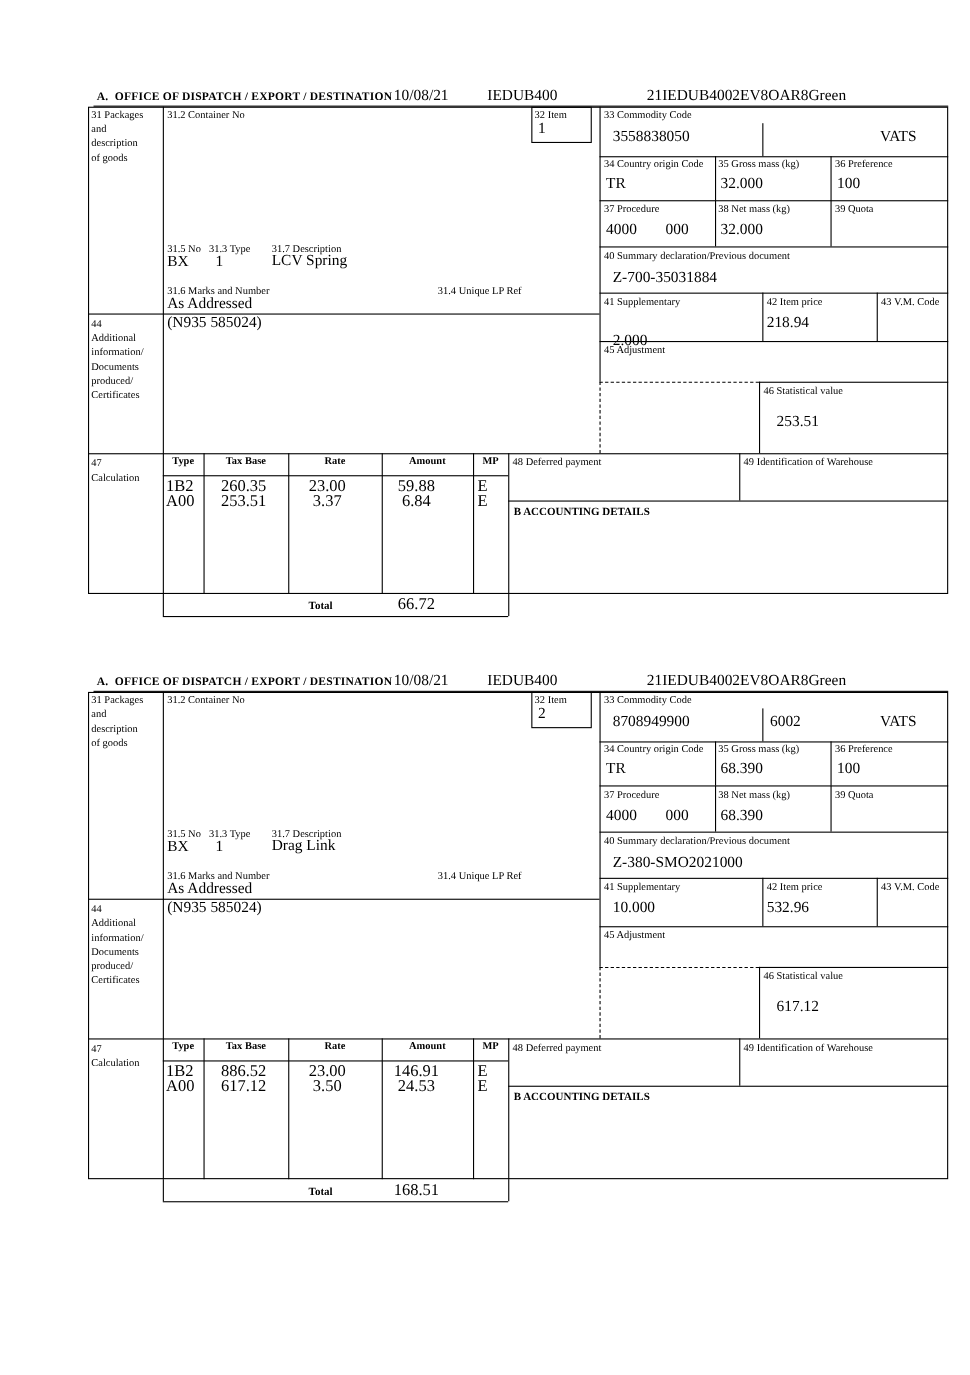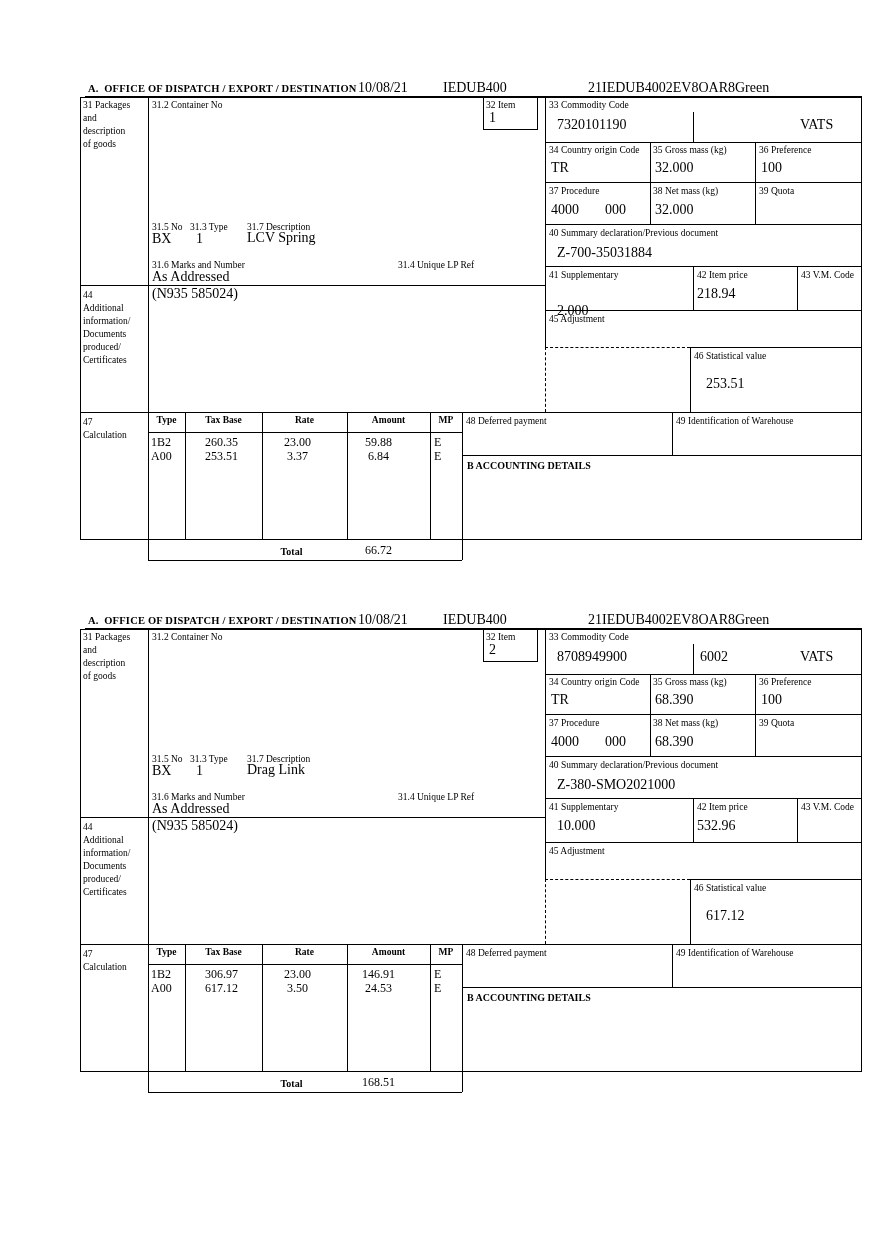--- a/index.html
+++ b/index.html
@@ -9,21 +9,21 @@
     font-family:"Liberation Serif", serif; color:#000;
   }
   #page { position:absolute; left:0; top:0; width:882px; height:1250px; background:#fff; }
   .section { position:absolute; left:0; width:882px; height:498px; }
   .t   { position:absolute; white-space:pre; line-height:13px; }
   .lbl { font-size:9.5px; }
   .val { font-size:14px; line-height:14px; }
   .hdr { font-size:10.5px; font-weight:bold; letter-spacing:0.2px; }
   .smb { font-size:10px; font-weight:bold; }
   .th  { position:absolute; font-size:9.5px; font-weight:bold; text-align:center; white-space:pre; }
-  .cell{ position:absolute; font-size:12px; line-height:14px; white-space:pre; }
+  .cell{ position:absolute; font-size:15px; line-height:14px; white-space:pre; }
   .r   { text-align:center; }
   .hl  { position:absolute; height:0; border-top:1px solid #000; }
   .vl  { position:absolute; width:0;  border-left:1px solid #000; }
   .hl.dash { border-top-style:dashed; }
   .vl.dash { border-left-style:dashed; }
   .box { position:absolute; border:1px solid #000; }
 </style>
 </head>
 <body>
 
@@ -46,21 +46,21 @@
     <div class="t lbl" style="left:83px;top:17px;width:62px">31 Packages
 and
 description
 of goods</div>
     <div class="t lbl" style="left:152px;top:17px">31.2 Container No</div>
     <div class="box" style="left:483px;top:15px;width:55px;height:33px"></div>
     <div class="t lbl" style="left:486px;top:17px">32 Item</div>
     <div class="t val" style="left:489px;top:29px">1</div>
 
     <div class="t lbl" style="left:549px;top:17px">33 Commodity Code</div>
-    <div class="t val" style="left:557px;top:36px">7320101190</div>
+    <div class="t val" style="left:557px;top:36px">3558838050</div>
     <div class="vl" style="left:693px;top:30px;height:30px"></div>
     <div class="t val" style="left:700px;top:36px"></div>
     <div class="t val" style="left:800px;top:36px">VATS</div>
     <div class="hl" style="left:545px;top:60px;width:317px"></div>
 
     <div class="vl" style="left:650px;top:60px;height:40px"></div>
     <div class="vl" style="left:755px;top:60px;height:40px"></div>
     <div class="t lbl" style="left:549px;top:62px">34 Country origin Code</div>
     <div class="t val" style="left:551px;top:79px">TR</div>
     <div class="t lbl" style="left:653px;top:62px">35 Gross mass (kg)</div>
@@ -256,21 +256,21 @@
     <div class="vl" style="left:430px;top:330px;height:128px"></div>
     <div class="vl" style="left:462px;top:330px;height:128px"></div>
     <div class="th" style="left:148px;top:333px;width:37px">Type</div>
     <div class="th" style="left:185px;top:333px;width:77px">Tax Base</div>
     <div class="th" style="left:262px;top:333px;width:85px">Rate</div>
     <div class="th" style="left:347px;top:333px;width:83px">Amount</div>
     <div class="th" style="left:430px;top:333px;width:32px">MP</div>
     <div class="hl" style="left:148px;top:350px;width:314px"></div>
 
     <div class="cell" style="left:151px;top:353px">1B2</div>
-    <div class="cell r" style="left:185px;top:353px;width:73px">306.97</div>
+    <div class="cell r" style="left:185px;top:353px;width:73px">886.52</div>
     <div class="cell r" style="left:262px;top:353px;width:71px">23.00</div>
     <div class="cell r" style="left:347px;top:353px;width:63px">146.91</div>
     <div class="cell" style="left:434px;top:353px">E</div>
 
     <div class="cell" style="left:151px;top:367px">A00</div>
     <div class="cell r" style="left:185px;top:367px;width:73px">617.12</div>
     <div class="cell r" style="left:262px;top:367px;width:71px">3.50</div>
     <div class="cell r" style="left:347px;top:367px;width:63px">24.53</div>
     <div class="cell" style="left:434px;top:367px">E</div>
 

